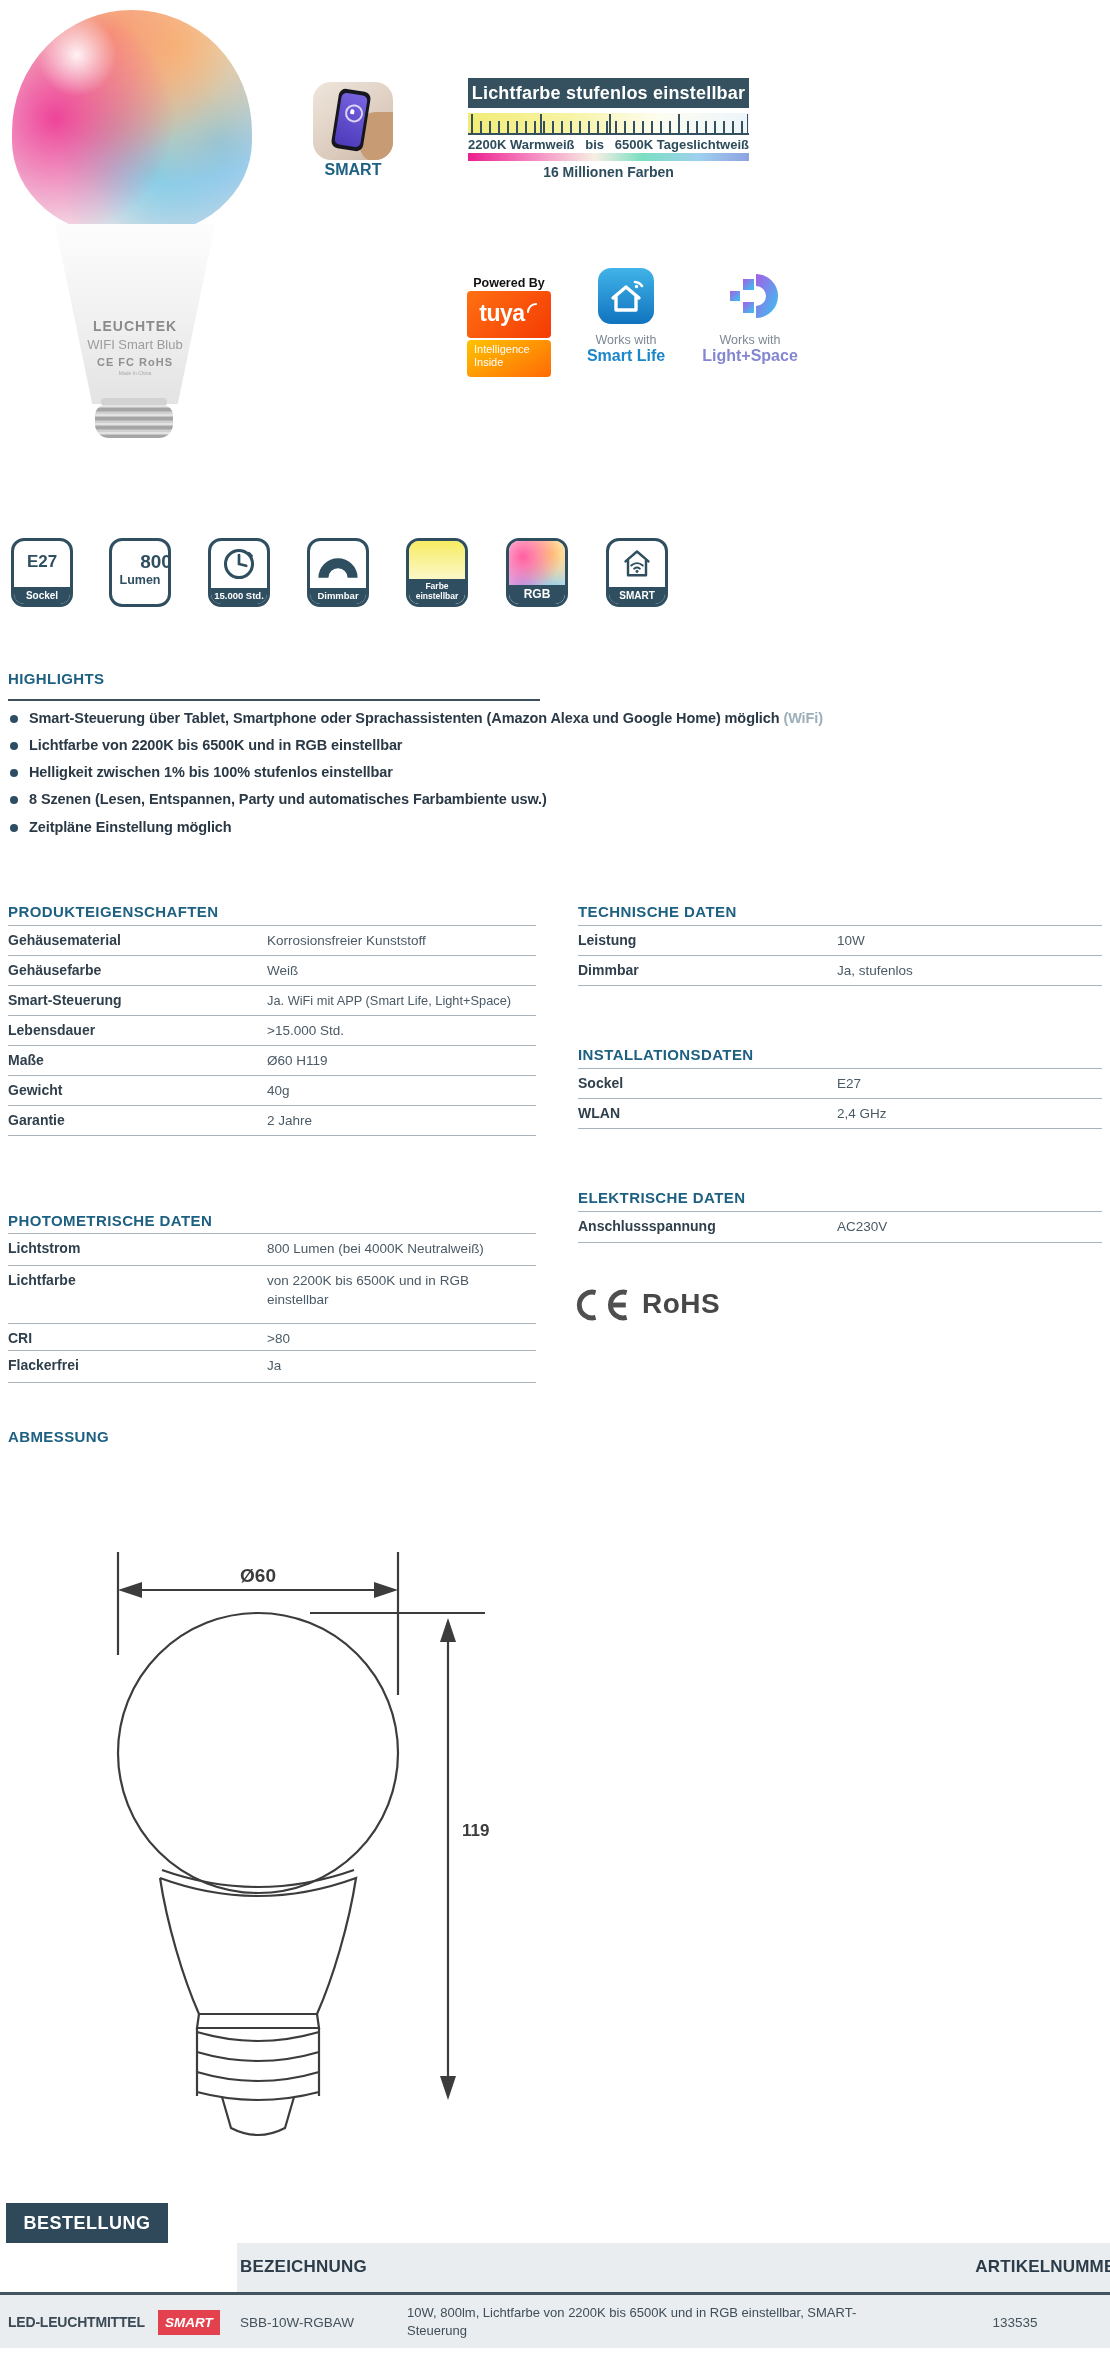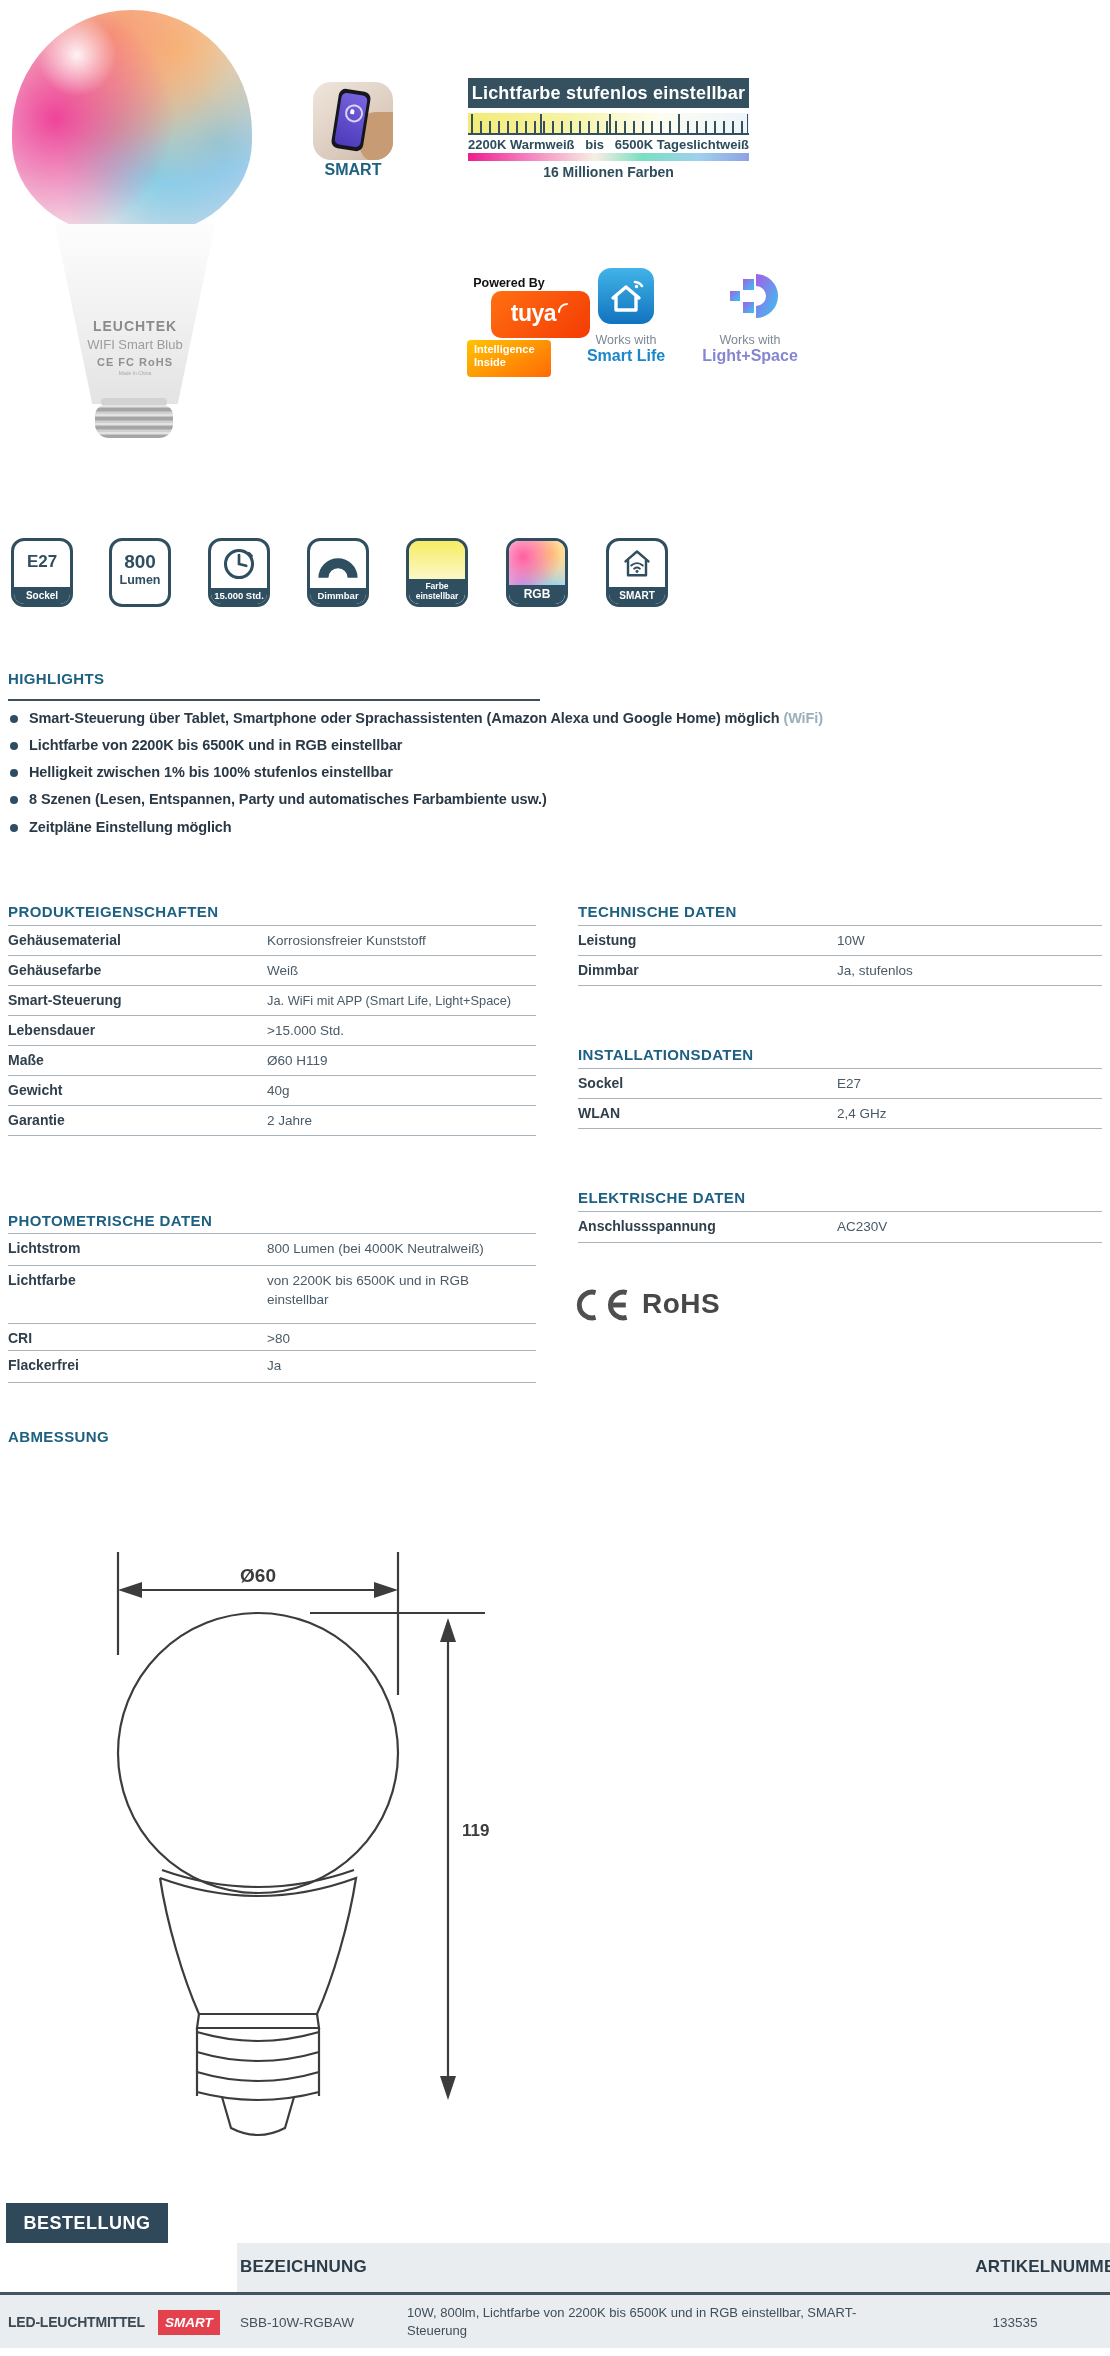--- a/index.html
+++ b/index.html
@@ -52,25 +52,25 @@
   .ticks-t{left:3px;bottom:0;width:277px;height:19px;
     background:repeating-linear-gradient(90deg,#35505e 0 2px,transparent 2px 69px);}
   .cp-labels{left:468px;top:137px;width:281px;display:flex;justify-content:space-between;
     font-weight:bold;font-size:13px;color:#2d4c5c;}
   .cp-rainbow{left:468px;top:153px;width:281px;height:8px;
     background:linear-gradient(90deg,#ec1e8e,#f584c0 22%,#f7efe3 45%,#7adfc2 62%,#9fd0ee 82%,#8fa2e2);}
   .cp-caption{left:468px;top:164px;width:281px;text-align:center;font-weight:bold;font-size:14px;color:#2d4c5c;}
 
   
   .powered{left:467px;top:276px;width:84px;text-align:center;font-weight:bold;font-size:12.5px;color:#111;}
-  .tuya-box{left:467px;top:291px;width:99px;height:47px;border-radius:10px;
-    background:linear-gradient(135deg,#ff7012,#f43b04);display:flex;align-items:center;justify-content:center;margin-left:24px;}
+  .tuya-box{left:467px;top:291px;width:84px;height:47px;border-radius:4px;
+    background:linear-gradient(135deg,#ff7012,#f43b04);display:flex;align-items:center;justify-content:center;}
   .tuya-word{color:#fff;font-weight:bold;font-size:23px;letter-spacing:-.5px;transform:translateY(-1px);}
   .tuya-band{left:467px;top:340px;width:84px;height:37px;border-radius:4px;
-    background:linear-gradient(150deg,#ffc400,#ff8d05 60%,#ff6a05);color:#fff;font-weight:bold;
+    background:linear-gradient(150deg,#ffc400,#ff8d05 60%,#ff6a05);color:#fff;font-weight:normal;
     font-size:11px;line-height:1.15;padding:3px 0 0 7px;box-sizing:border-box;}
   .ww-block{width:100px;text-align:center;}
   .ww-icon{display:block;margin:0 auto;width:56px;height:56px;border-radius:13px;}
   .ww-sl .ww-icon{background:linear-gradient(180deg,#41b4e8,#1173bf);}
   .ww-txt{margin-top:9px;font-size:12.5px;color:#7d8894;}
   .ww-name-sl{font-weight:bold;font-size:16px;color:#1b86ca;}
   .ww-name-ls{font-weight:bold;font-size:16px;color:#8486d2;}
 
   
   .badge{top:538px;width:62px;height:69px;border:3px solid #2f4f61;border-radius:13px;
@@ -199,21 +199,21 @@
     </span>
     <div class="ww-txt">Works with</div>
     <div class="ww-name-ls">Light+Space</div>
   </div>
 
   <div class="r badge" style="left:11px;">
     <div class="badge-top-txt" style="font-size:17px;margin-top:11px;">E27</div>
     <div class="badge-band" style="font-size:10px;">Sockel</div>
   </div>
   <div class="r badge" style="left:109px;">
-    <div class="badge-top-txt" style="font-size:19px;margin-top:10px;">800</div>
+    <div class="badge-top-txt" style="font-size:19px;margin-top:10px;margin-left:16px;">800</div>
     <div class="badge-top-txt" style="font-size:12.5px;">Lumen</div>
   </div>
   <div class="r badge" style="left:208px;">
     <svg width="36" height="36" viewBox="0 0 40 40" style="display:block;margin:5px auto 0;">
       <circle cx="20" cy="20" r="15" stroke="#2f4f61" stroke-width="3.4" fill="none"></circle>
       <path d="M20,10 V20 L28,22" stroke="#2f4f61" stroke-width="3" fill="none" stroke-linecap="round"></path>
       <path d="M31,8 L34,11" stroke="#2f4f61" stroke-width="3" stroke-linecap="round"></path>
     </svg>
     <div class="badge-band" style="font-size:9.5px;">15.000 Std.</div>
   </div>

